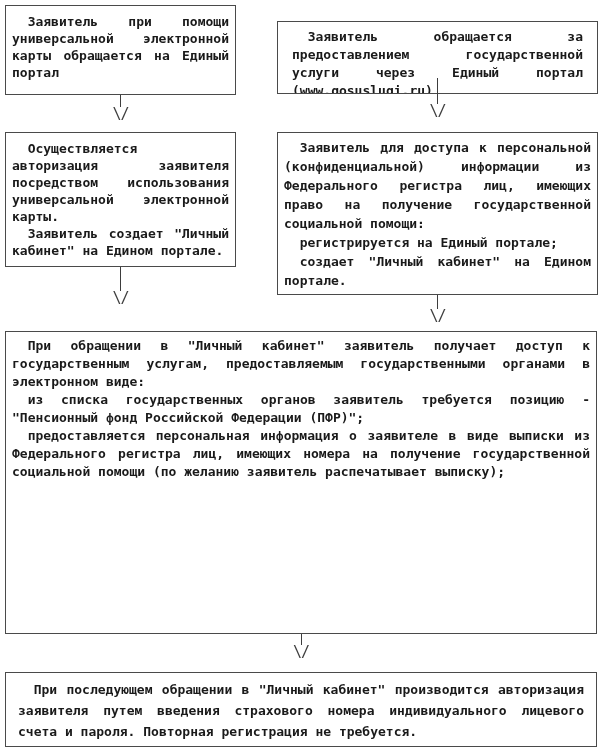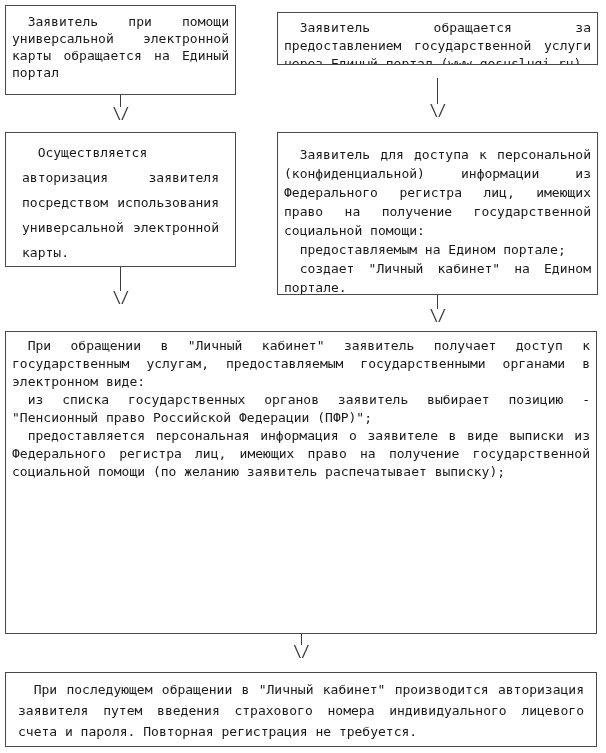--- a/index.html
+++ b/index.html
@@ -17,26 +17,27 @@
       position: absolute;
       border: 1px solid #4a4a4a;
       background: #ffffff;
       font-size: 13px;
       overflow: hidden;
     }
     .flow-box p {
       text-align: justify;
       text-indent: 2ch;
       word-spacing: normal;
+      font-weight: bold;
     }
     
     .box-a { left: 5px;   top: 5px;   width: 231px; height: 90px;  padding: 7px 6px;  line-height: 17px; }
-    .box-b { left: 277px; top: 12px;   width: 321px; height: 53px;  padding: 6px 6px;  line-height: 18px; }
-    .box-c { left: 5px;   top: 132px; width: 231px; height: 135px; padding: 7px 16px;  line-height: 25px; }
-    .box-d { left: 277px; top: 132px; width: 321px; height: 163px; padding: 12px 6px;  line-height: 19px; }
+    .box-b { left: 277px; top: 21px;   width: 321px; height: 73px;  padding: 6px 14px;  line-height: 18px; }
+    .box-c { left: 5px;   top: 132px; width: 231px; height: 135px; padding: 7px 6px;  line-height: 17px; }
+    .box-d { left: 277px; top: 132px; width: 321px; height: 163px; padding: 5px 6px;  line-height: 19px; }
     .box-e { left: 5px;   top: 331px; width: 592px; height: 303px; padding: 5px 6px;  line-height: 18px; }
     .box-f { left: 5px;   top: 672px; width: 592px; height: 75px;  padding: 6px 12px; line-height: 21px; }
     
     .down-arrow {
       position: absolute;
       display: flex;
       flex-direction: column;
       align-items: center;
     }
     .arrow-stem {
@@ -85,38 +86,38 @@
     <div class="arrow-head">\/</div>
   </div>
 
   <div class="flow-box box-c">
     <p>Осуществляется авторизация заявителя посредством использования универсальной электронной карты.</p>
     <p>Заявитель создает "Личный кабинет" на Едином портале.</p>
   </div>
 
   <div class="flow-box box-d">
     <p>Заявитель для доступа к  персональной (конфиденциальной) информации из Федерального регистра лиц, имеющих право на получение государственной социальной помощи:</p>
-    <p>предоставляемым на Едином портале;</p>
+    <p>регистрируется на Единый портале;</p>
     <p>создает "Личный кабинет" на Едином портале.</p>
   </div>
 
   <div class="down-arrow arrow-c">
     <div class="arrow-stem stem-24"></div>
     <div class="arrow-head">\/</div>
   </div>
 
   <div class="down-arrow arrow-d">
     <div class="arrow-stem stem-14"></div>
     <div class="arrow-head">\/</div>
   </div>
 
   <div class="flow-box box-e">
     <p>При обращении в "Личный кабинет" заявитель получает доступ к государственным услугам, предоставляемым государственными органами в электронном виде:</p>
-    <p>из списка государственных органов заявитель выбирает позицию - "Пенсионный право Российской Федерации (ПФР)";</p>
-    <p>предоставляется персональная информация о заявителе в виде выписки из Федерального регистра лиц, имеющих право на получение государственной социальной помощи (по желанию заявитель распечатывает выписку);</p>
+    <p>из списка государственных органов заявитель требуется позицию - "Пенсионный фонд Российской Федерации (ПФР)";</p>
+    <p>предоставляется персональная информация о заявителе в виде выписки из Федерального регистра лиц, имеющих номера на получение государственной социальной помощи (по желанию заявитель распечатывает выписку);</p>
   </div>
 
   <div class="down-arrow arrow-e">
     <div class="arrow-stem stem-11"></div>
     <div class="arrow-head">\/</div>
   </div>
 
   <div class="flow-box box-f">
     <p>При последующем  обращении в "Личный кабинет" производится авторизация заявителя путем введения страхового номера индивидуального лицевого счета и пароля. Повторная регистрация не требуется.</p>
   </div>

